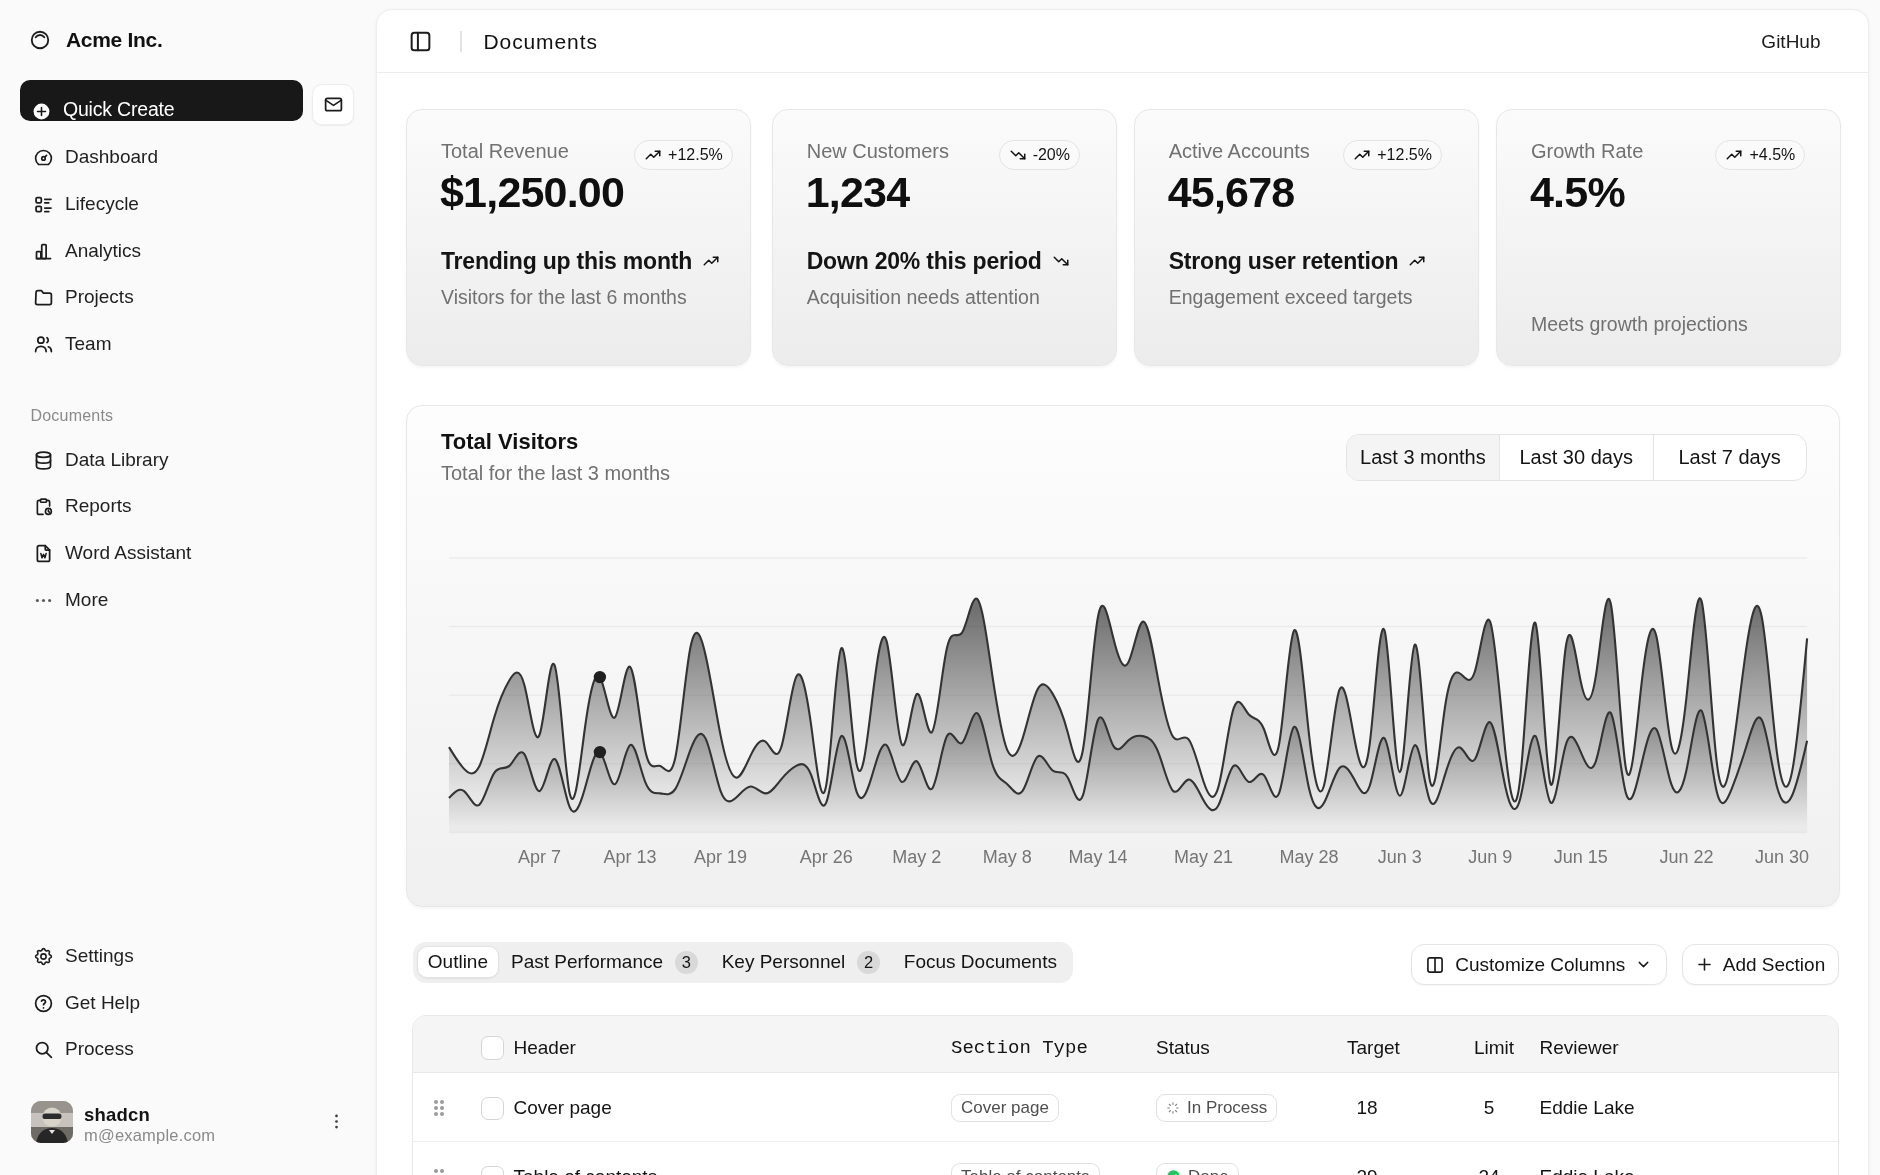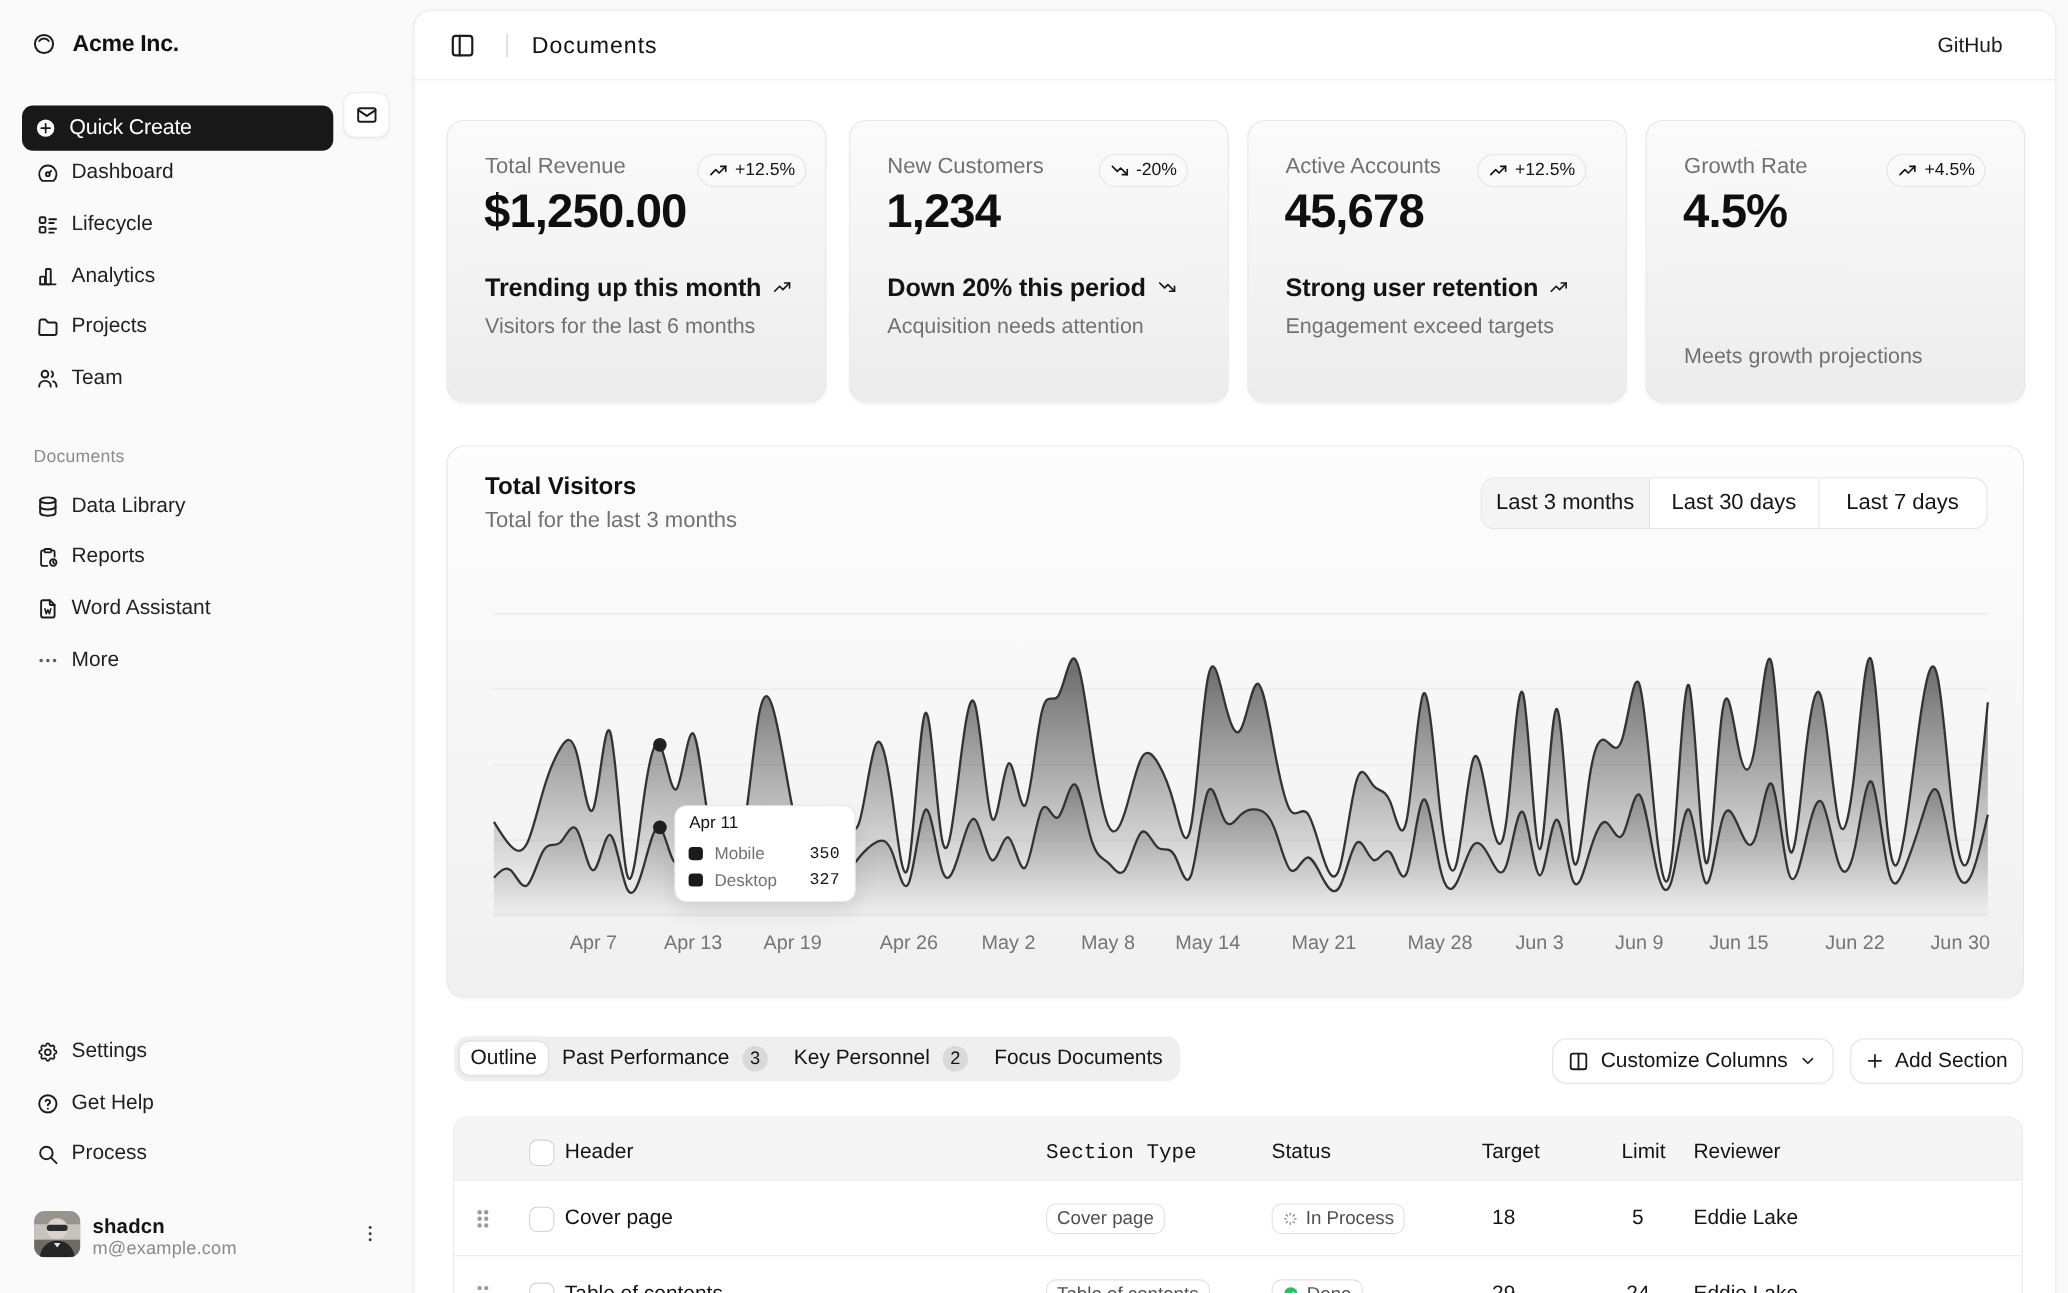--- a/index.html
+++ b/index.html
@@ -20,21 +20,21 @@
 </head>
 <body>
 <div id="sidebar">
 
   <svg class="abs" style="left:29px;top:29px" width="22" height="22" viewBox="0 0 24 24" fill="none" stroke="#1c1c1c" stroke-width="2" stroke-linecap="round">
       <circle cx="12" cy="12" r="9"></circle>
       <path d="M7.3 9a5.7 5.7 0 0 1 9.4 0"></path>
     </svg>
   <div class="abs" style="left:66px;top:28px;font-size:21px;font-weight:bold;color:#111;letter-spacing:-0.3px;">Acme Inc.</div>
 
-  <div class="abs" style="left:20px;top:96px;width:283px;height:41px;background:#181818;border-radius:10px;display:flex;align-items:center;color:#fff;">
+  <div class="abs" style="left:20px;top:80px;width:283px;height:41px;background:#181818;border-radius:10px;display:flex;align-items:flex-end;color:#fff;">
     <svg style="margin-left:12px" width="19" height="19" viewBox="0 0 24 24">
         <circle cx="12" cy="12" r="10" fill="#fff"></circle>
         <path d="M12 7v10M7 12h10" stroke="#181818" stroke-width="2" stroke-linecap="round"></path>
       </svg>
     <span style="margin-left:12px;font-size:19.5px;letter-spacing:-0.2px;">Quick Create</span>
   </div>
   <div class="abs" style="left:312px;top:84px;width:42px;height:41px;background:#fff;border-radius:10px;border:1px solid #ededed;box-shadow:0 1px 2px rgba(0,0,0,.06);display:flex;align-items:center;justify-content:center;">
     <svg width="21" height="21" viewBox="0 0 24 24" fill="none" stroke="#1c1c1c" stroke-width="2" stroke-linecap="round" stroke-linejoin="round">
         <rect x="3" y="5" width="18" height="14" rx="2"></rect>
         <path d="M3 7l9 6 9-6"></path>
@@ -265,29 +265,20 @@
         <text x="1201.5" y="861">May 21</text>
         <text x="1307.1" y="861">May 28</text>
         <text x="1397.7" y="861">Jun 3</text>
         <text x="1488.2" y="861">Jun 9</text>
         <text x="1578.8" y="861">Jun 15</text>
         <text x="1684.4" y="861">Jun 22</text>
         <text x="1780" y="861">Jun 30</text>
       </g>
     </svg>
 
-    <div class="abs" style="left:205.5px;top:325.5px;width:165px;height:88px;background:#fff;border:1px solid #e8e8e8;border-radius:11px;box-shadow:0 8px 20px rgba(0,0,0,.09);font-size:15.5px;">
-      <div style="position:absolute;left:13px;top:7.5px;color:#141414;">Apr 11</div>
-      <div style="position:absolute;left:12.5px;top:37px;width:12.5px;height:12.5px;border-radius:3.5px;background:#1a1a1a;"></div>
-      <div style="position:absolute;left:36px;top:35px;color:#717171;">Mobile</div>
-      <div style="position:absolute;right:13px;top:35px;color:#141414;font-family:'Liberation Mono';font-size:15px;letter-spacing:0.2px;">350</div>
-      <div style="position:absolute;left:12.5px;top:61px;width:12.5px;height:12.5px;border-radius:3.5px;background:#1a1a1a;"></div>
-      <div style="position:absolute;left:36px;top:59px;color:#717171;">Desktop</div>
-      <div style="position:absolute;right:13px;top:59px;color:#141414;font-family:'Liberation Mono';font-size:15px;letter-spacing:0.2px;">327</div>
-    </div>
   </div>
 
   <div class="abs" style="left:36px;top:932px;height:40.5px;background:#efefef;border-radius:13px;display:flex;align-items:center;padding:0 4.3px;font-size:19px;color:#141414;">
     <div style="background:#fff;border:1px solid #e2e2e2;border-radius:10px;height:32px;display:flex;align-items:center;padding:0 10px;box-shadow:0 1px 2px rgba(0,0,0,.05);">Outline</div>
     <div style="display:flex;align-items:center;padding:0 12px;gap:12px;">Past Performance <span style="background:#d9d9d9;width:22.6px;height:22.6px;border-radius:50%;display:flex;align-items:center;justify-content:center;font-size:16.5px;">3</span></div>
     <div style="display:flex;align-items:center;padding:0 12px;gap:12px;">Key Personnel <span style="background:#d9d9d9;width:22.6px;height:22.6px;border-radius:50%;display:flex;align-items:center;justify-content:center;font-size:16.5px;">2</span></div>
     <div style="display:flex;align-items:center;padding:0 12px;">Focus Documents</div>
   </div>
   <div class="abs" style="left:1034.5px;top:934px;width:255.5px;height:41px;background:#fff;border:1px solid #e4e4e4;border-radius:13px;display:flex;align-items:center;justify-content:center;gap:10px;font-size:19px;color:#141414;box-shadow:0 1px 2px rgba(0,0,0,.04);">
     <svg width="20" height="20" viewBox="0 0 24 24" fill="none" stroke="#1c1c1c" stroke-width="2" stroke-linecap="round">

